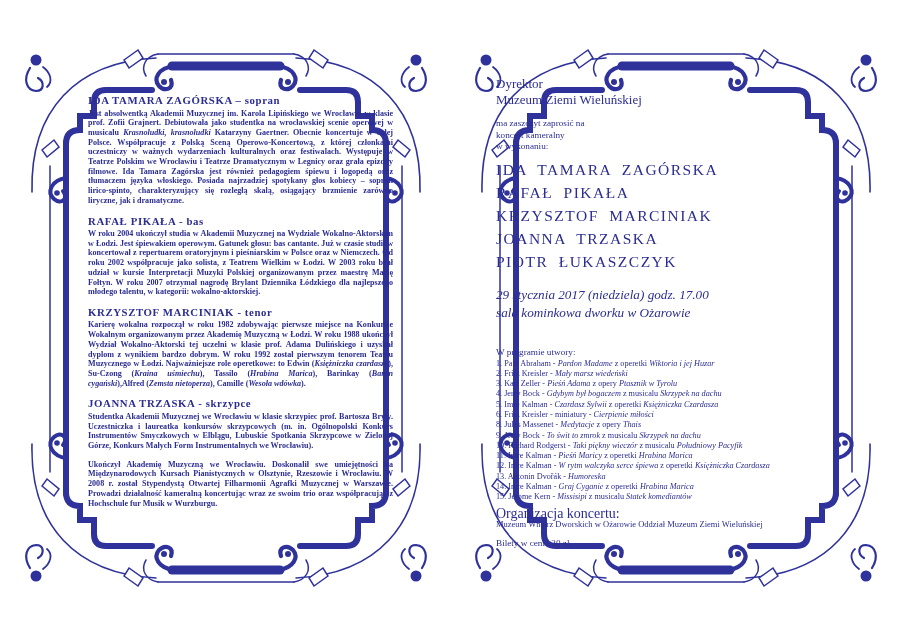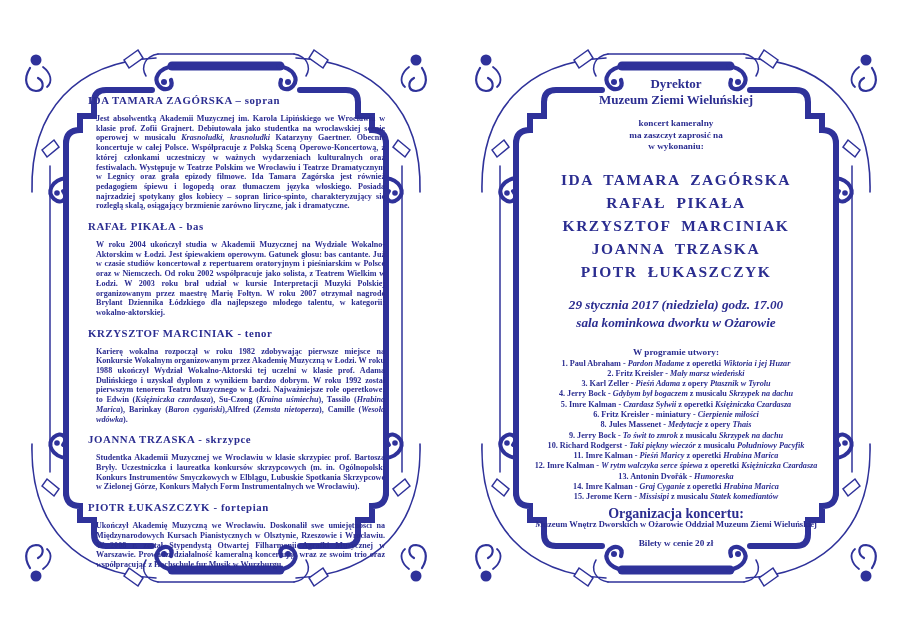--- a/index.html
+++ b/index.html
@@ -5,29 +5,29 @@
   html,body{margin:0;padding:0;width:900px;height:636px;background:#ffffff;overflow:hidden;}
   body{position:relative;font-family:"Liberation Serif","DejaVu Serif",serif;color:#2b2d90;}
   .page{position:absolute;top:16px;width:440px;height:604px;}
   #page-left{left:6px;}
   #page-right{left:456px;}
   .frame{position:absolute;left:0;top:0;width:440px;height:604px;}
   
   .bios{position:absolute;left:82px;top:78px;width:305px;font-weight:bold;}
   .bio-section{margin-bottom:9px;}
   .bio-heading{font-size:10.8px;line-height:12px;letter-spacing:0.6px;margin:0 0 2.5px 0;}
-  .bio-text{margin:8px;font-size:8.1px;line-height:9.7px;text-align:justify;}
+  .bio-text{margin:0;font-size:8.1px;line-height:9.7px;text-align:justify;}
   
-  .rcol{position:absolute;left:48px;top:60px;width:344px;text-align:center;font-weight:bold;}
+  .rcol{position:absolute;left:40px;top:60px;width:344px;font-weight:normal;}
   .r-title{font-size:13px;line-height:15.5px;}
   .invite-lines{margin-top:11px;font-size:9.2px;line-height:11.5px;}
-  .performers{margin-top:15px;}
+  .performers{margin-top:5px;}
   .performer{font-size:15.5px;line-height:23px;letter-spacing:1.5px;word-spacing:5px;}
   .date-block{margin-top:13px;font-style:italic;font-size:13.2px;line-height:18px;}
-  .program{margin-top:15px;}
+  .program{margin-top:25px;}
   .program-title{font-size:9.2px;line-height:11px;margin-bottom:1px;}
   .program-item{font-size:8.2px;line-height:10.3px;}
   .org{margin-top:5px;}
   .org-title{font-size:14px;line-height:11px;}
   .org-name{font-size:8.5px;line-height:10.5px;}
   .tickets{margin-top:9px;font-size:9.2px;line-height:11px;}
 </style>
 </head>
 <body>
 
@@ -89,36 +89,35 @@
       </div>
       <div class="bio-section">
         <div class="bio-heading">KRZYSZTOF MARCINIAK - tenor</div>
         <p class="bio-text"><span>Karierę wokalna rozpoczął w roku 1982 zdobywając pierwsze miejsce na Konkursie Wokalnym organizowanym przez Akademię Muzyczną w Łodzi. W roku 1988 ukończył Wydział Wokalno-Aktorski tej uczelni w klasie prof. Adama Dulińskiego i uzyskał dyplom z wynikiem bardzo dobrym. W roku 1992 został pierwszym tenorem Teatru Muzycznego w Łodzi. Najważniejsze role operetkowe: to Edwin (</span><i>Księżniczka czardasza</i><span>), Su-Czong (</span><i>Kraina uśmiechu</i><span>), Tassilo (</span><i>Hrabina Marica</i><span>), Barinkay (</span><i>Baron cygański</i><span>),Alfred (</span><i>Zemsta nietoperza</i><span>), Camille (</span><i>Wesoła wdówka</i><span>).</span></p>
       </div>
       <div class="bio-section">
         <div class="bio-heading">JOANNA TRZASKA - skrzypce</div>
         <p class="bio-text"><span>Studentka Akademii Muzycznej we Wrocławiu w klasie skrzypiec prof. Bartosza Bryły. Uczestniczka i laureatka konkursów skrzypcowych (m. in. Ogólnopolski Konkurs Instrumentów Smyczkowych w Elblągu, Lubuskie Spotkania Skrzypcowe w Zielonej Górze, Konkurs Małych Form Instrumentalnych we Wrocławiu).</span></p>
       </div>
       <div class="bio-section">
-        <div class="bio-heading">PIOTR ŁUKASZCZYK - fortepian</div>
         <p class="bio-text"><span>Ukończył Akademię Muzyczną we Wrocławiu. Doskonalił swe umiejętności na Międzynarodowych Kursach Pianistycznych w Olsztynie, Rzeszowie i Wrocławiu. W 2008 r. został Stypendystą Otwartej Filharmonii Agrafki Muzycznej w Warszawie. Prowadzi działalność kameralną koncertując wraz ze swoim trio oraz współpracując z Hochschule fur Musik w Wurzburgu.</span></p>
       </div>
     </div>
 </div>
 
 <div class="page" id="page-right">
   <svg class="frame" viewBox="0 0 440 604">
     <use href="#orn-frame"></use>
   </svg>
   <div class="rcol">
     <div class="r-title">Dyrektor</div>
     <div class="r-title">Muzeum Ziemi Wieluńskiej</div>
     <div class="invite-lines">
+        <div>ma zaszczyt zaprosić na</div>
         <div>koncert kameralny</div>
-        <div>ma zaszczyt zaprosić na</div>
         <div>w wykonaniu:</div>
       </div>
     <div class="performers">
         <div class="performer">IDA TAMARA ZAGÓRSKA</div>
         <div class="performer">RAFAŁ PIKAŁA</div>
         <div class="performer">KRZYSZTOF MARCINIAK</div>
         <div class="performer">JOANNA TRZASKA</div>
         <div class="performer">PIOTR ŁUKASZCZYK</div>
       </div>
     <div class="date-block">

